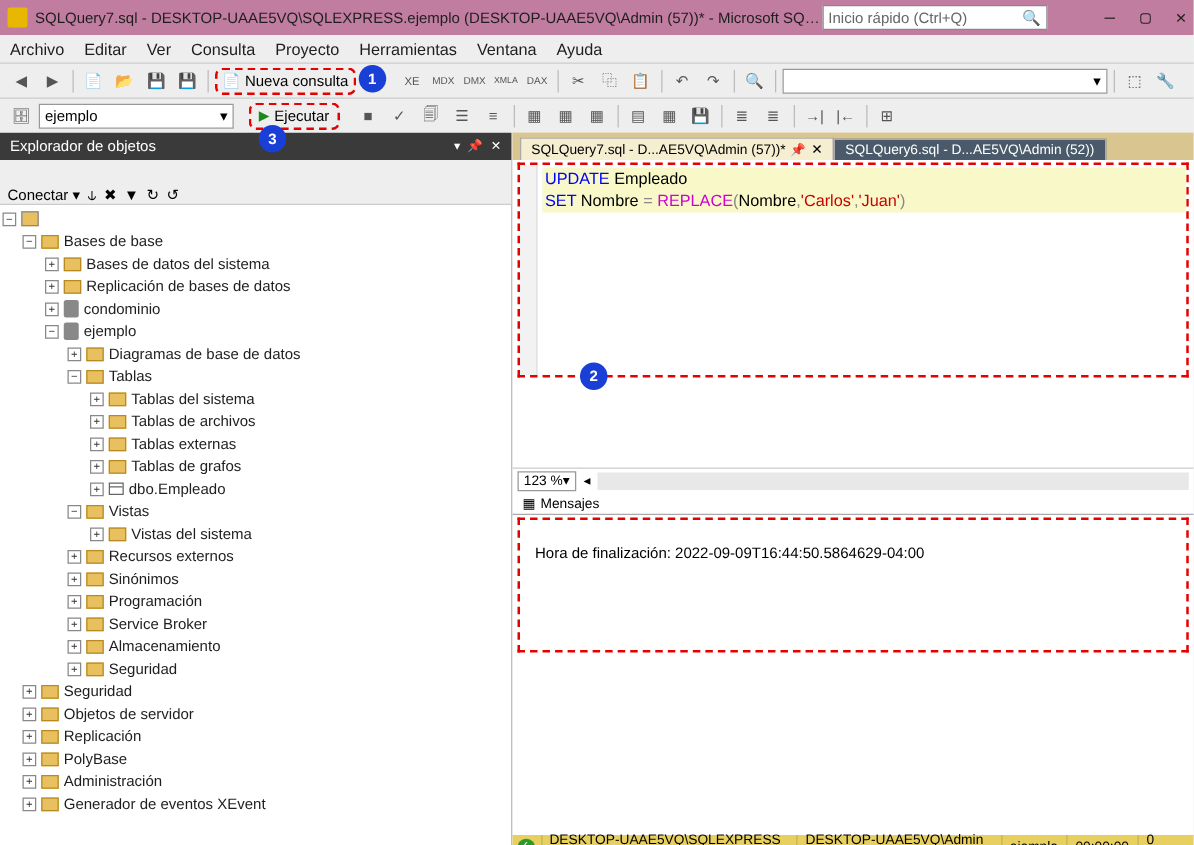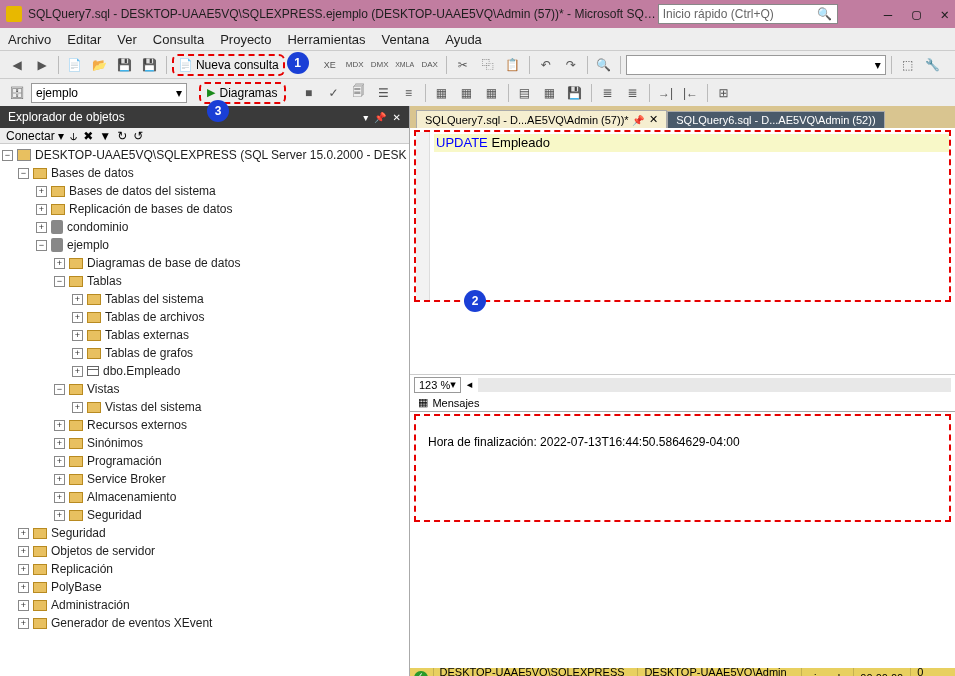--- a/index.html
+++ b/index.html
@@ -31,21 +31,21 @@
 .callout { background: #1a3fd6; color: #fff; border-radius: 50%; width: 22px; height: 22px; display: flex; align-items: center; justify-content: center; font-weight: bold; font-size: 12px; position: absolute; z-index: 50; }
 
 
 .main { display: flex; height: 582px; }
 
 
 .obj-exp { width: 410px; background: #fff; border-right: 1px solid #aaa; display: flex; flex-direction: column; }
 .obj-exp-header { background: #3a3a3a; color: #fff; height: 22px; display: flex; align-items: center; padding: 0 8px; font-size: 12px; }
 .obj-exp-header .spacer { flex: 1; }
 .obj-exp-header .pinclose { display: flex; gap: 6px; font-size: 10px; }
-.obj-exp-toolbar { background: #eee; height: 16px; display: flex; align-items: flex-end; padding: 0 6px; gap: 6px; border-bottom: 1px solid #ccc; font-size: 12px; }
+.obj-exp-toolbar { background: #eee; height: 36px; display: flex; align-items: flex-end; padding: 0 6px; gap: 6px; border-bottom: 1px solid #ccc; font-size: 12px; }
 
 .tree { flex: 1; overflow: auto; padding: 2px 0; font-size: 12px; color: #1e1e1e; }
 .tree-row { display: flex; align-items: center; height: 18px; white-space: nowrap; }
 .tree-row .exp { width: 11px; height: 11px; border: 1px solid #888; display: flex; align-items: center; justify-content: center; font-size: 9px; line-height: 1; margin-right: 4px; color: #333; background: #fff; }
 .tree-row .folder { width: 14px; height: 11px; background: #e8c060; border: 1px solid #b88a20; margin-right: 4px; }
 .tree-row .db { width: 12px; height: 14px; background: #888; border-radius: 2px; margin-right: 4px; }
 .tree-row .table { width: 12px; height: 10px; background: #fff; border: 1px solid #666; margin-right: 4px; position: relative; }
 .tree-row .table::before { content: ""; position: absolute; top: 2px; left: 0; right: 0; height: 1px; background: #666; }
 .tree-row .server { width: 14px; height: 12px; background: #e8c060; border: 1px solid #888; margin-right: 4px; }
 
@@ -146,21 +146,21 @@
 
 <div class="toolbar">
   <div class="tbtn">🗄</div>
   <div class="ddl" style="width:156px">
     <span style="flex:1">ejemplo</span>
     <span>▾</span>
   </div>
   <div style="width:6px"></div>
   <div class="ejecutar-btn">
     <span class="play">▶</span>
-    <span>Diagramas</span>
+    <span>Ejecutar</span>
     <div class="callout" style="left:6px;top:16px">3</div>
   </div>
   <div style="width:6px"></div>
   <div class="tbtn">■</div>
   <div class="tbtn">✓</div>
   <div class="tbtn">🗐</div>
   <div class="tbtn">☰</div>
   <div class="tbtn">≡</div>
   <div class="sep"></div>
   <div class="tbtn">▦</div>
@@ -197,26 +197,25 @@
       <span>⫝</span>
       <span>✖</span>
       <span>▼</span>
       <span>↻</span>
       <span>↺</span>
     </div>
     <div class="tree">
       <div class="tree-row" style="padding-left:2px">
           <span class="exp">−</span>
           <span class="server"></span>
-          <span>DESKTOP-UAAE5VQ\SQLEXPRESS (SQL Server 15.0.2000 - DESK</span>
         </div>
       <div class="tree-row" style="padding-left:18px">
           <span class="exp">−</span>
           <span class="folder"></span>
-          <span>Bases de datos</span>
+          <span>Bases de base</span>
         </div>
       <div class="tree-row" style="padding-left:36px">
           <span class="exp">+</span>
           <span class="folder"></span>
           <span>Bases de datos del sistema</span>
         </div>
       <div class="tree-row" style="padding-left:36px">
           <span class="exp">+</span>
           <span class="folder"></span>
           <span>Replicación de bases de datos</span>
@@ -348,20 +347,21 @@
       </div>
       <div class="file-tab second">
         <span>SQLQuery6.sql - D...AE5VQ\Admin (52))</span>
       </div>
     </div>
 
     <div class="editor-area">
       <div class="code">
         <div class="gutter"></div>
         <span class="hl"><span class="kw">UPDATE</span><span> Empleado</span></span>
+        <span class="hl"><span class="kw">SET</span><span> Nombre </span><span class="op">=</span><span class="fn"> REPLACE</span><span class="op">(</span><span>Nombre</span><span class="op">,</span><span class="str">'Carlos'</span><span class="op">,</span><span class="str">'Juan'</span><span class="op">)</span></span>
       </div>
       <div class="callout" style="left:48px;bottom:-12px">2</div>
     </div>
 
     <div style="flex:0 0 72px"></div>
 
     <div class="zoombar">
       <div class="ddl2">
           <span>123 %</span> 
           <span>▾</span>
@@ -369,21 +369,21 @@
       <span>◂</span>
       <div class="hscroll" style="flex:1"></div>
     </div>
 
     <div class="msgtab">
       <span>▦</span>
       <span>Mensajes</span>
     </div>
     <div class="msg-area">
       <div style="height:8px"></div>
-      <div>Hora de finalización: 2022-07-13T16:44:50.5864629-04:00</div>
+      <div>Hora de finalización: 2022-09-09T16:44:50.5864629-04:00</div>
     </div>
 
     <div style="flex:1"></div>
 
     <div class="zoombar">
       <div class="ddl2">
           <span>123 %</span> 
           <span>▾</span>
         </div>
       <span>◂</span>

